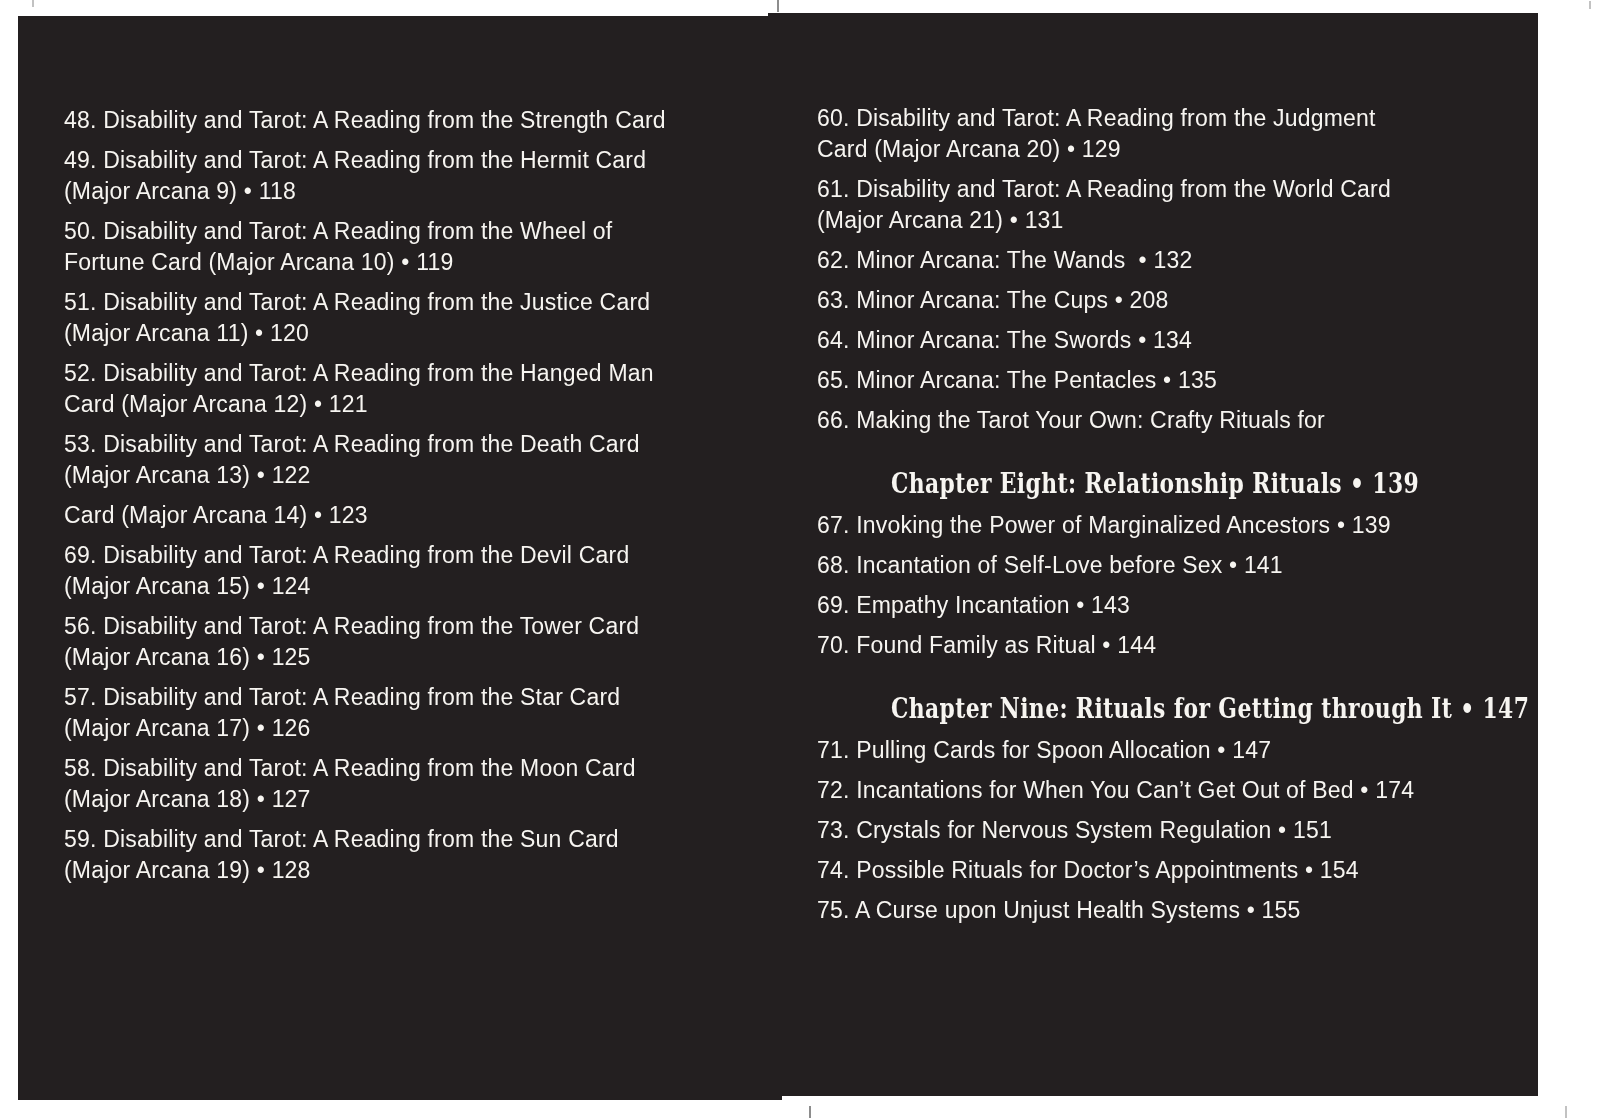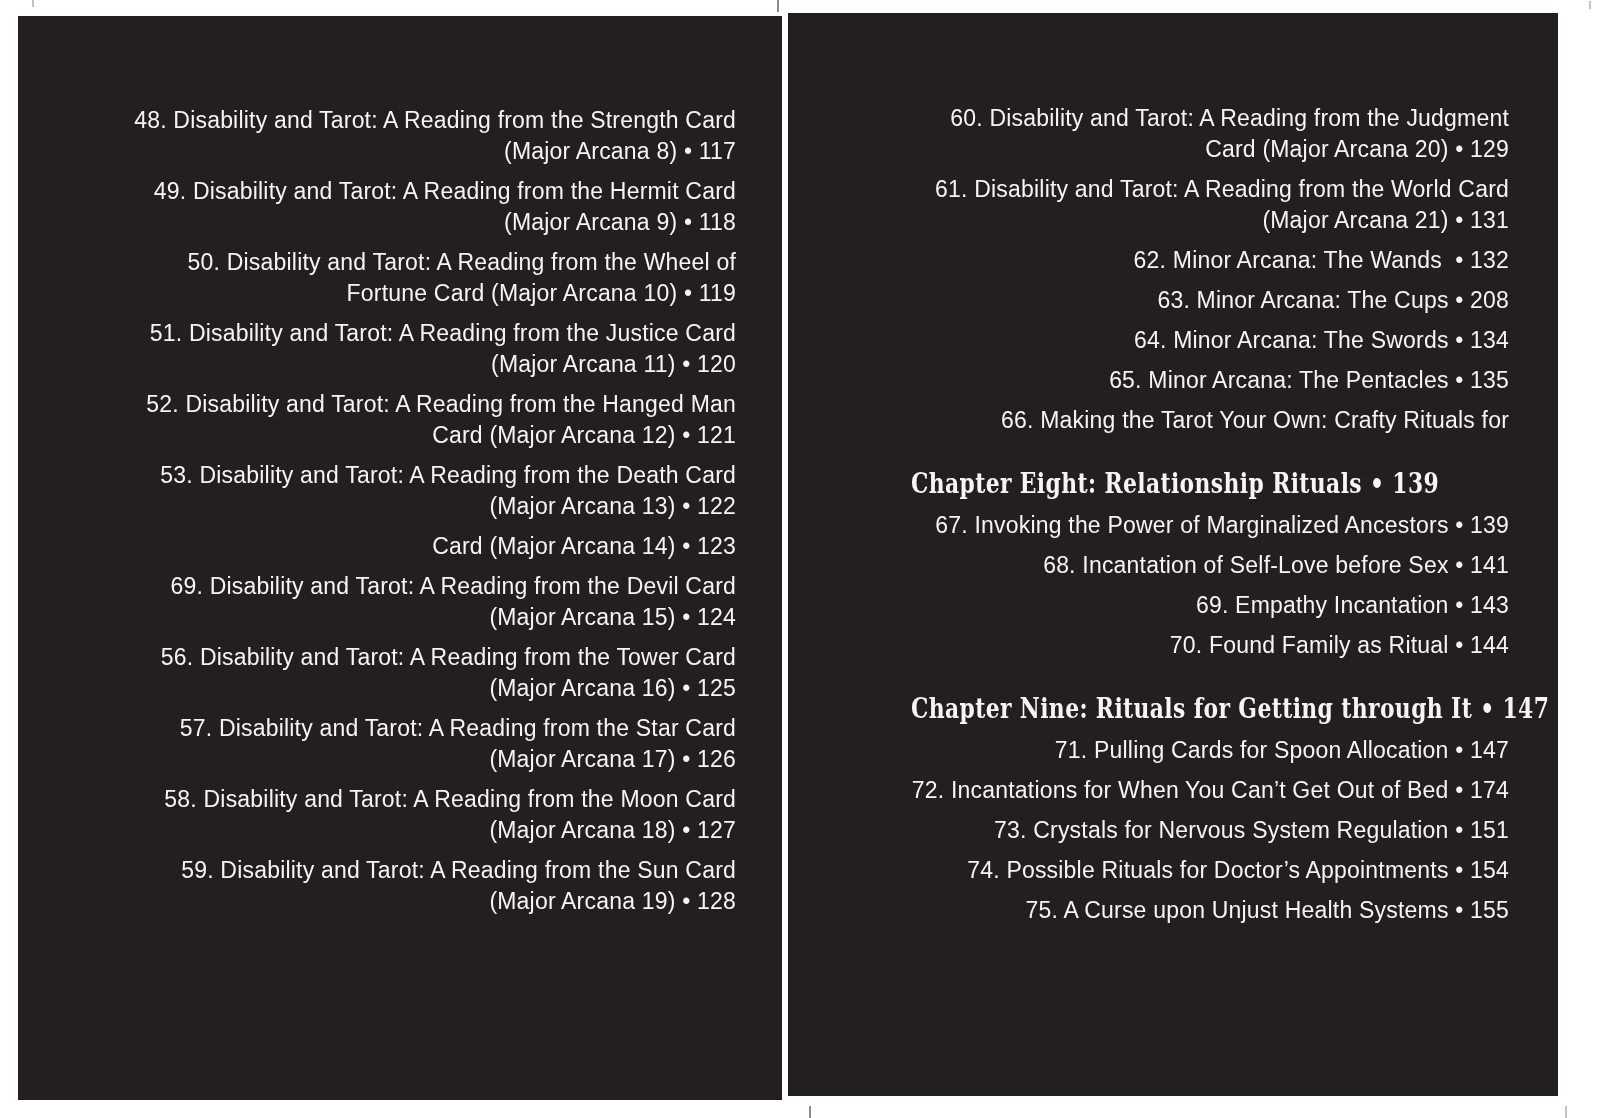--- a/index.html
+++ b/index.html
@@ -23,30 +23,30 @@
     background: var(--page-bg, #231f20);
     color: var(--text, #f7f5f1);
   }
   .page-left {
     left: 18px;
     top: 16px;
     width: 764px;
     height: 1084px;
   }
   .page-right {
-    left: 788px;
+    left: 768px;
     top: 13px;
     width: 770px;
     height: 1083px;
   }
   .toc {
     box-sizing: border-box;
     width: 672px;
     margin: 0 auto;
-    text-align: right;
+    text-align: left;
   }
   .page-left .toc { padding-top: 89px; }
   .page-right .toc { padding-top: 90px; }
   .toc-entry {
     margin: 0 0 9px 0;
   }
   .toc-line {
     font-size: 23px;
     font-weight: 300;
     line-height: 31px;
@@ -74,21 +74,20 @@
 </style>
 </head>
 <body style="--surround: #ffffff; --page-bg: #231f20; --text: #f7f5f1;">
 
 <div class="spread">
 
   <div class="page page-left">
     <div class="toc">
         <div class="toc-entry">
           <div class="toc-line">48. Disability and Tarot: A Reading from the Strength Card</div>
-          <div class="toc-line">(Major Arcana 8) • 117</div>
         </div>
         <div class="toc-entry">
           <div class="toc-line">49. Disability and Tarot: A Reading from the Hermit Card</div>
           <div class="toc-line">(Major Arcana 9) • 118</div>
         </div>
         <div class="toc-entry">
           <div class="toc-line">50. Disability and Tarot: A Reading from the Wheel of</div>
           <div class="toc-line">Fortune Card (Major Arcana 10) • 119</div>
         </div>
         <div class="toc-entry">

